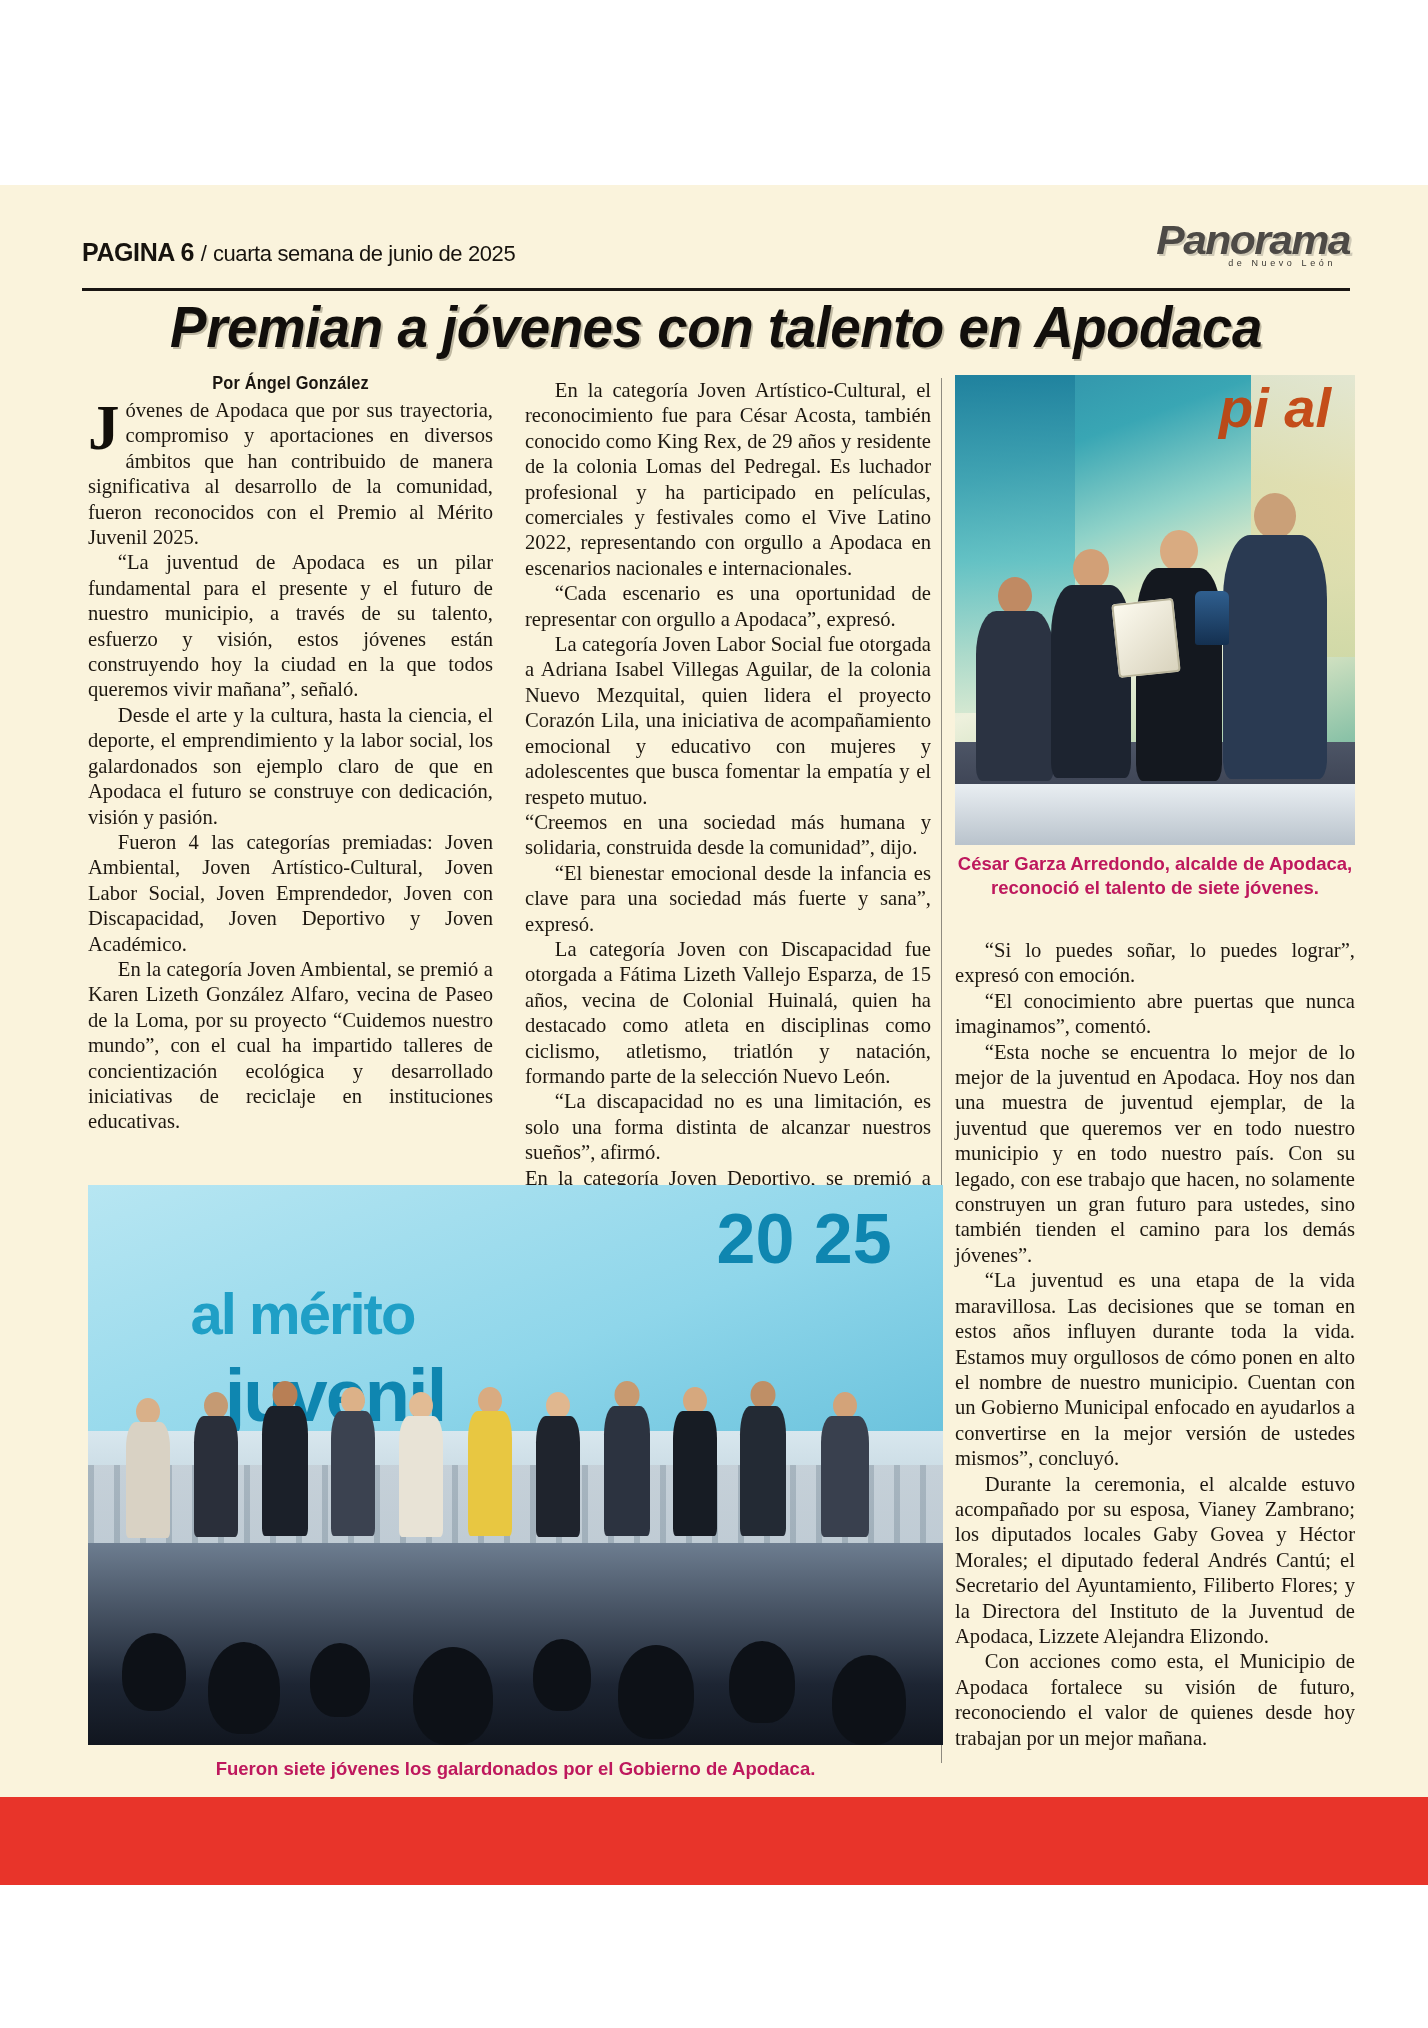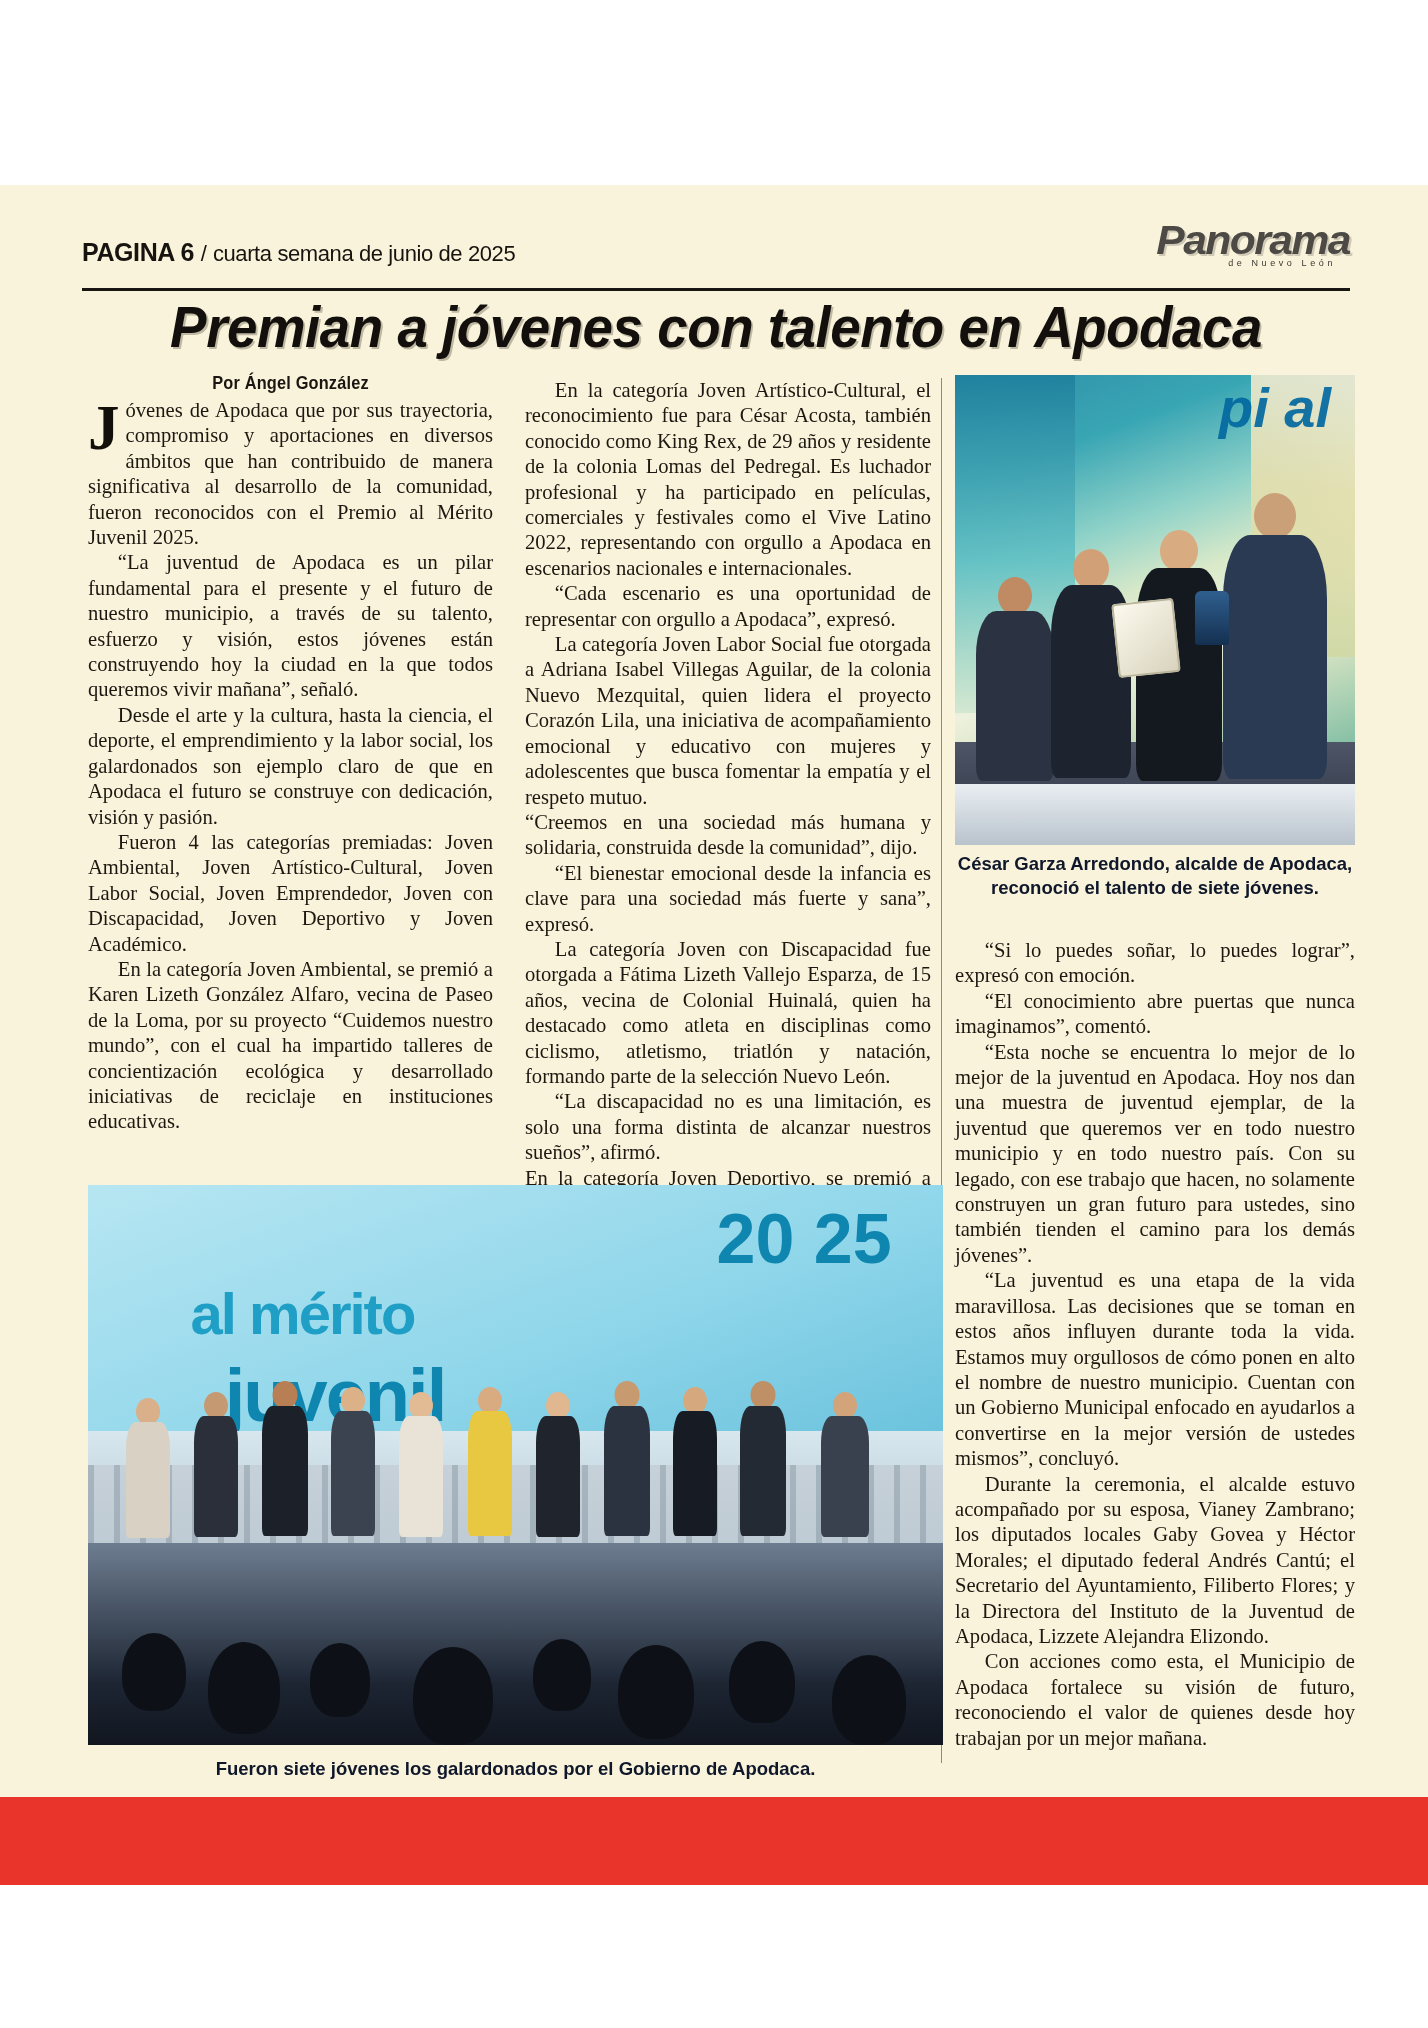--- a/index.html
+++ b/index.html
@@ -106,34 +106,34 @@
     padding:4px 6px 0 0;
     color:#120e09;
   }
   
   .photo{position:absolute;overflow:hidden;}
   .photo-top{left:955px;top:375px;width:400px;height:470px;}
   .photo-bot{left:88px;top:1185px;width:855px;height:560px;}
   .cap{
     font-family:"Liberation Sans",sans-serif;
     font-weight:bold;font-size:18.5px;line-height:24px;
-    color:#0f172a;text-align:center;
+    color:#be185d;text-align:center;
   }
   .cap-top{position:absolute;left:955px;top:852px;width:400px;}
   .cap-bot{position:absolute;left:88px;top:1757px;width:855px;}
 
   
   .p1-bg{position:absolute;inset:0;background:
       linear-gradient(160deg,#2f8ea8 0%,#39a6b4 18%,#8fd2c8 34%,#d9e9c9 46%,#eef1dd 56%,#cfe0c0 68%,#8cc3a8 82%,#4f9a9a 100%);}
   .p1-panelL{position:absolute;left:0;top:0;width:30%;height:72%;
       background:linear-gradient(180deg,#1d7f9c,#5fc0c4 55%,#cfe6cf);opacity:.85;}
   .p1-panelR{position:absolute;right:0;top:0;width:26%;height:60%;
       background:linear-gradient(190deg,#f2ecd4,#e6dfae 40%,#cfd8a4);opacity:.9;}
   .p1-txt{position:absolute;right:6%;top:2%;font-family:"Liberation Sans",sans-serif;
-      font-weight:bold;font-style:italic;font-size:56px;line-height:48px;color:#0369a1;opacity:.92;text-align:center;}
+      font-weight:bold;font-style:italic;font-size:56px;line-height:48px;color:#c2410c;opacity:.92;text-align:center;}
   .p1-floor{position:absolute;left:0;bottom:0;width:100%;height:22%;
       background:linear-gradient(180deg,#4d5566,#2b3040);}
   .p1-table{position:absolute;left:0;bottom:0;width:100%;height:13%;
       background:linear-gradient(180deg,#e9eef2,#b9c3cc);}
   .fig{position:absolute;bottom:13%;}
   .fig .head{position:absolute;left:50%;transform:translateX(-50%);border-radius:50%;}
   .fig .body{position:absolute;left:50%;transform:translateX(-50%);border-radius:26% 26% 8% 8%;}
   .p1-plaque{position:absolute;border-radius:4px;background:linear-gradient(140deg,#fdfbf0,#d8d2bc);
       box-shadow:0 0 0 2px #b9b49a inset;}
   .p1-trophy{position:absolute;background:linear-gradient(180deg,#2f5f8f,#143050);border-radius:6px 6px 3px 3px;}

